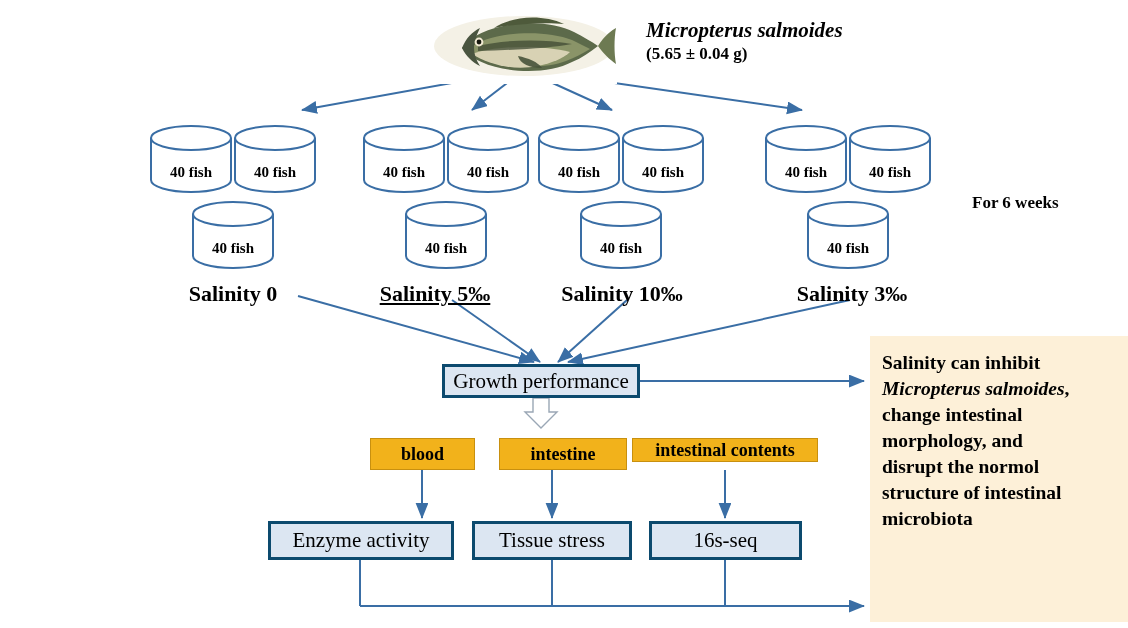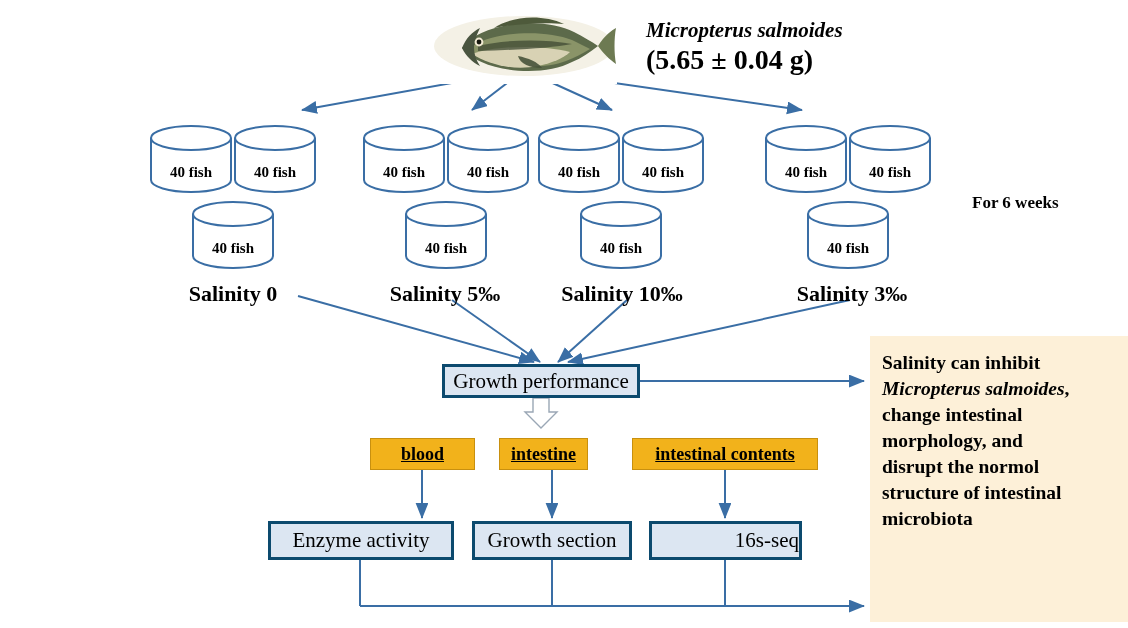--- a/index.html
+++ b/index.html
@@ -35,21 +35,21 @@
     font-weight: bold;
     font-style: italic;
     color: #000;
     text-align: left;
     line-height: 1.35;
   }
   .species-weight {
     left: 634px;
     top: 44px;
     width: 300px;
-    font-size: 28px;
+    font-size: 17px;
     font-weight: bold;
     font-style: normal;
     color: #000;
     text-align: left;
   }
 
   
   .fish-wrap {
     left: 420px;
     top: 2px;
@@ -101,21 +101,20 @@
     font-size: 21px;
     color: #000;
     text-align: center;
   }
   .box.blue { background: #dce6f2; }
   .box.gold {
     background: #f2b21b;
     border: 1px solid #c8900f;
     font-weight: bold;
     font-size: 18px;
-    text-decoration: underline;
   }
 
   
   .conclusion {
     left: 858px;
     top: 336px;
     width: 262px;
     height: 286px;
     background: #fdf0d8;
     box-sizing: border-box;
@@ -247,21 +246,21 @@
     </svg>
     <div class="tank-label">40 fish</div>
   </div>
   <div class="abs tank" style="left:390px; top:200px;">
     <svg width="88" height="74" viewBox="0 0 88 74">
       <ellipse cx="44" cy="14" rx="40" ry="12" fill="#ffffff" stroke="#3a6ea5" stroke-width="2"></ellipse>
       <path d="M4,14 L4,56 A40,12 0 0 0 84,56 L84,14" fill="none" stroke="#3a6ea5" stroke-width="2"></path>
     </svg>
     <div class="tank-label">40 fish</div>
   </div>
-  <div class="abs sal-label" style="left:358px; top:281px; width:150px;">Salinity 5‰</div>
+  <div class="abs sal-label" style="left:348px; top:281px; width:150px;text-decoration:underline;">Salinity 5‰</div>
 
   <div class="abs tank" style="left:523px; top:124px;">
     <svg width="88" height="74" viewBox="0 0 88 74">
       <ellipse cx="44" cy="14" rx="40" ry="12" fill="#ffffff" stroke="#3a6ea5" stroke-width="2"></ellipse>
       <path d="M4,14 L4,56 A40,12 0 0 0 84,56 L84,14" fill="none" stroke="#3a6ea5" stroke-width="2"></path>
     </svg>
     <div class="tank-label">40 fish</div>
   </div>
   <div class="abs tank" style="left:607px; top:124px;">
     <svg width="88" height="74" viewBox="0 0 88 74">
@@ -302,34 +301,34 @@
   </div>
   <div class="abs sal-label" style="left:760px; top:281px; width:160px;">Salinity 3‰</div>
 
   <div class="abs box blue" style="left:430px; top:364px; width:198px; height:34px;">
     <span>Growth performance</span>
   </div>
 
   <div class="abs box gold" style="left:358px; top:438px; width:105px; height:32px;">
     <span>blood</span>
   </div>
-  <div class="abs box gold" style="left:487px; top:438px; width:89px; height:32px;">
+  <div class="abs box gold" style="left:487px; top:438px; width:128px; height:32px;">
     <span>intestine</span>
   </div>
-  <div class="abs box gold" style="left:620px; top:438px; width:186px; height:32px;">
+  <div class="abs box gold" style="left:620px; top:438px; width:186px; height:24px;">
     <span>intestinal contents</span>
   </div>
 
   <div class="abs box blue" style="left:256px; top:521px; width:186px; height:39px;">
     <span>Enzyme activity</span>
   </div>
   <div class="abs box blue" style="left:460px; top:521px; width:160px; height:39px;">
-    <span>Growth section</span>
-  </div>
-  <div class="abs box blue" style="left:637px; top:521px; width:153px; height:39px;justify-content:flex-end;">
+    <span>Tissue stress</span>
+  </div>
+  <div class="abs box blue" style="left:637px; top:521px; width:153px; height:39px;">
     <span>16s-seq</span>
   </div>
 
   <div class="abs conclusion">
     <div>Salinity can inhibit</div>
     <div>
       <span class="ital">Micropterus salmoides</span><span>,</span>
     </div>
     <div>change intestinal</div>
     <div>morphology, and</div>

